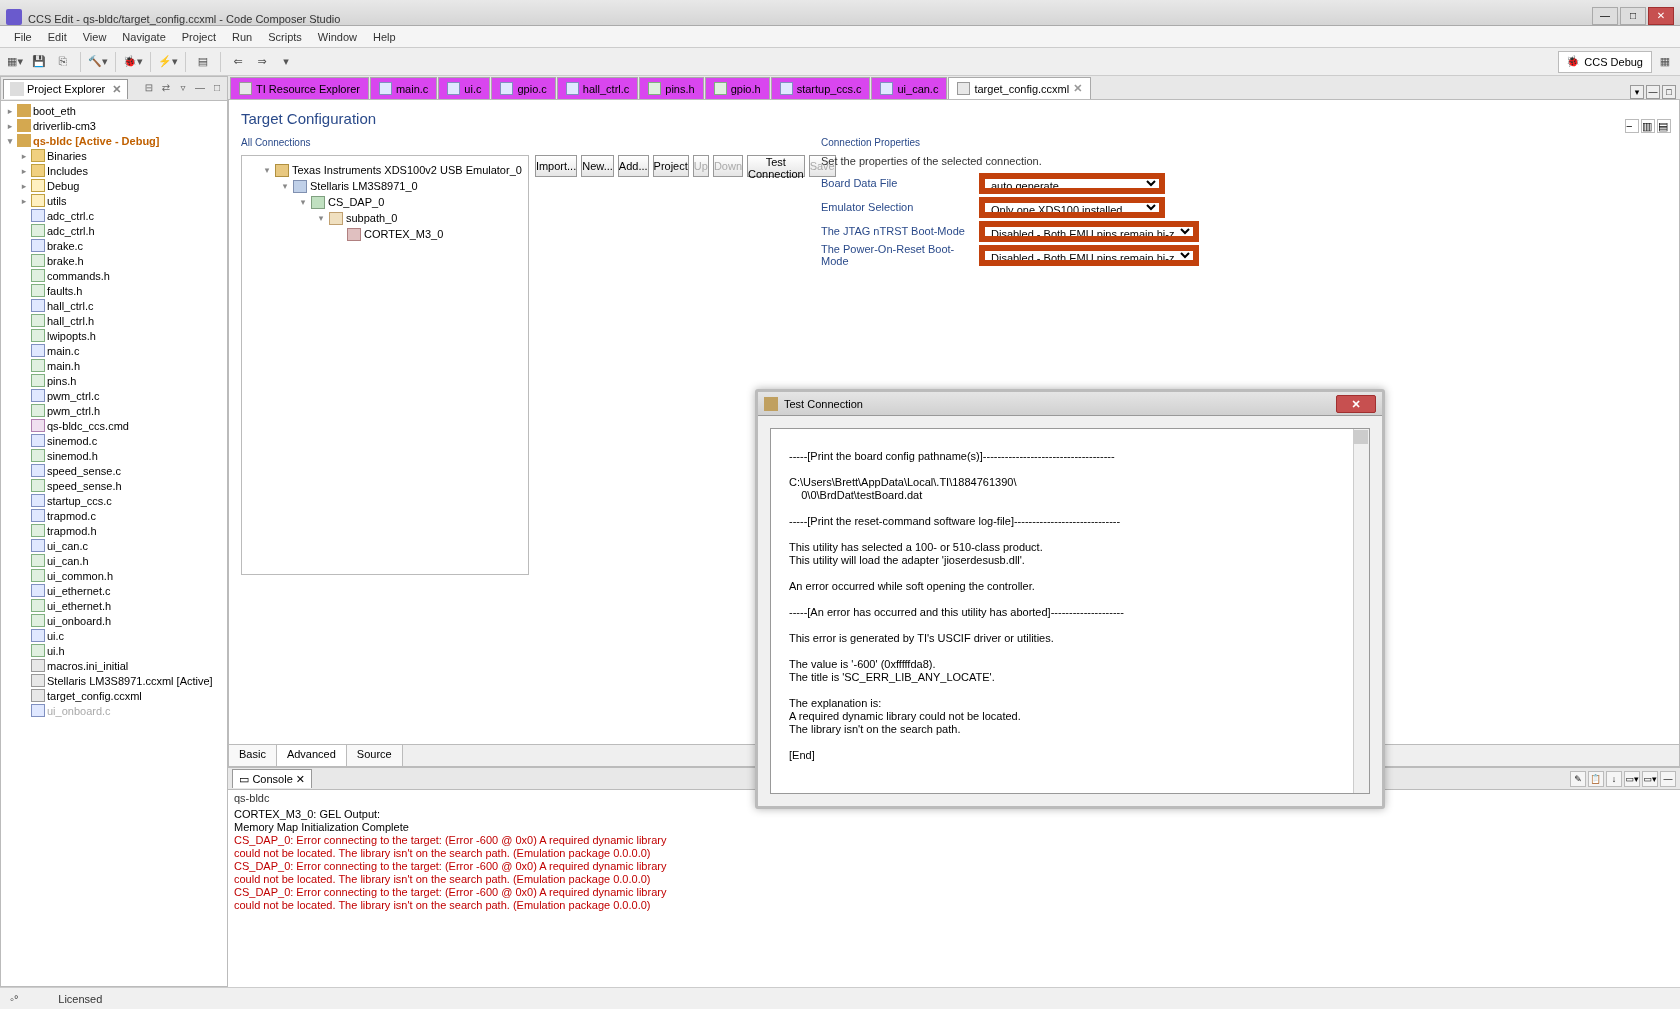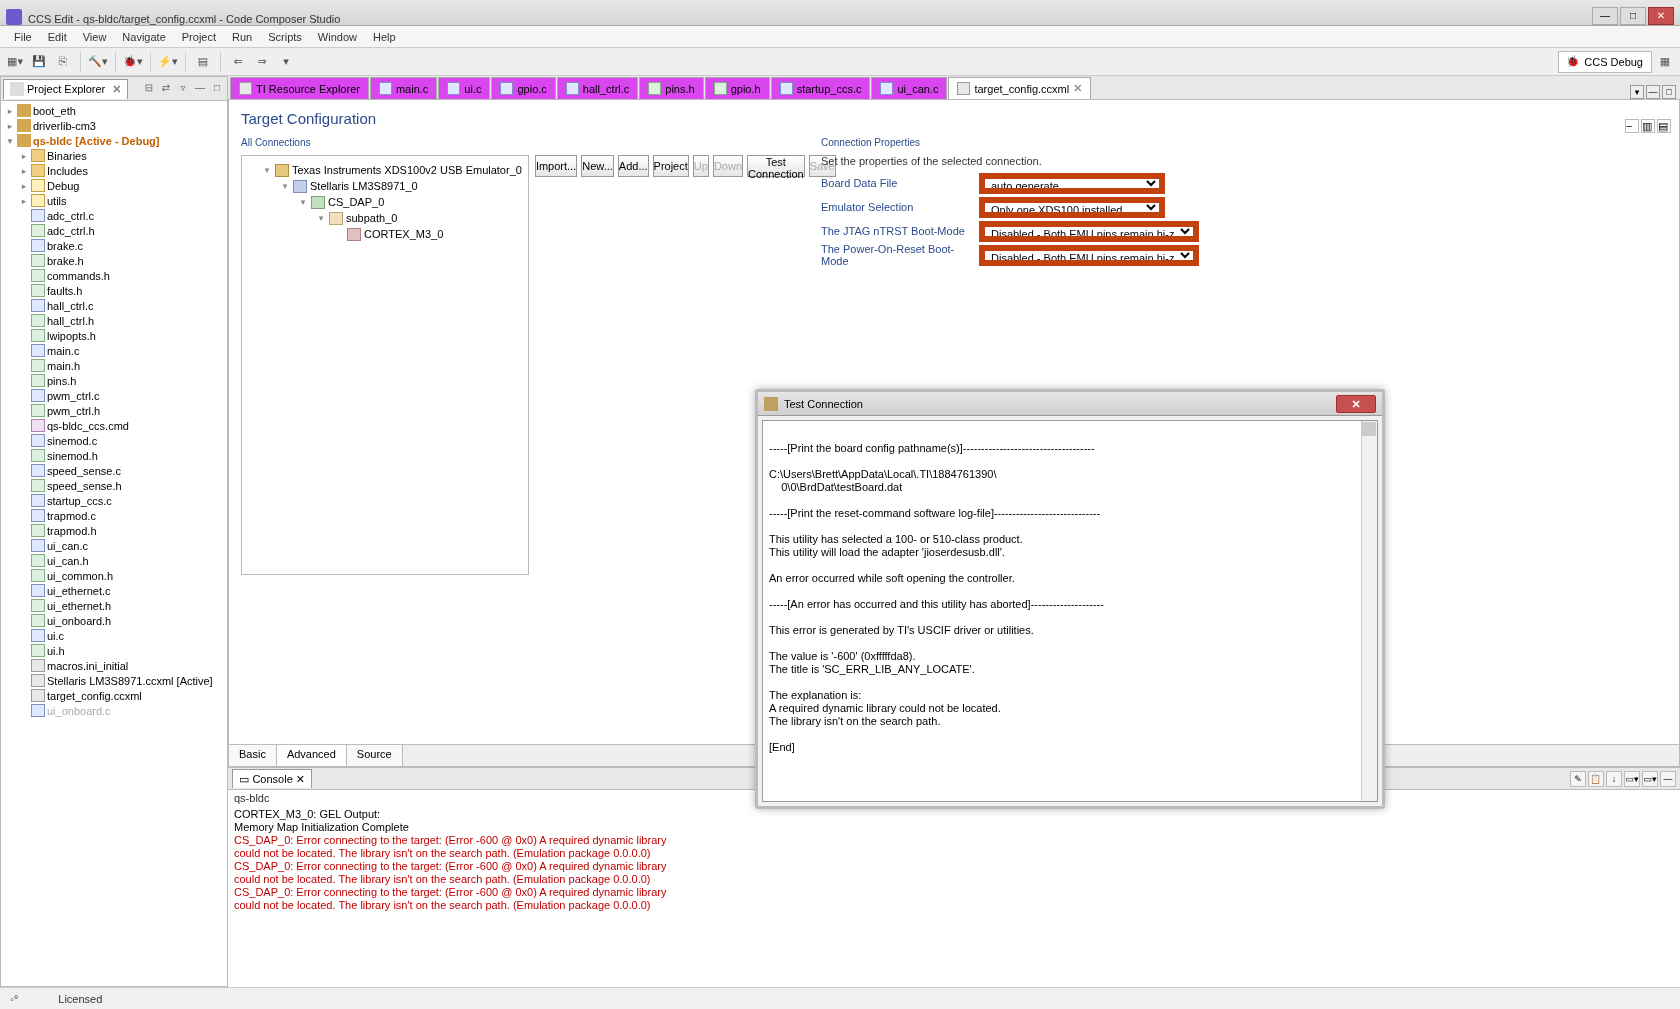--- a/index.html
+++ b/index.html
@@ -106,21 +106,21 @@
 .console-title{color:#333;padding:2px 6px;}
 .console-body{flex:1;padding:2px 6px;font-family:Consolas,monospace;font-size:11px;line-height:13px;overflow:hidden;}
 .console-body .l{white-space:pre;}
 .console-body .err{color:#c00000;}
 
 
 .modal{position:absolute;left:755px;top:389px;width:630px;height:420px;background:#f0f0f0;border:3px solid #bbb;border-radius:3px;box-shadow:0 0 8px rgba(0,0,0,.3);display:flex;flex-direction:column;}
 .modal-title{height:24px;background:linear-gradient(#e5e5e5,#d0d0d0);display:flex;align-items:center;padding:0 6px;gap:6px;border-bottom:1px solid #999;}
 .modal-title .mico{width:14px;height:14px;background:#c0a060;}
 .modal-title .x{margin-left:auto;width:40px;height:18px;background:#c75050;color:#fff;text-align:center;line-height:16px;font-weight:bold;border:1px solid #a03030;border-radius:2px;}
-.modal-body{flex:1;margin:4px;background:#fff;border:1px solid #999;padding:8px 6px;font-family:Consolas,monospace;font-size:11px;line-height:13px;overflow:auto;white-space:pre;position:relative;}
+.modal-body{flex:1;margin:12px;background:#fff;border:1px solid #999;padding:8px 18px;font-family:Consolas,monospace;font-size:11px;line-height:13px;overflow:auto;white-space:pre;position:relative;}
 .modal-body .sb{position:absolute;right:0;top:0;bottom:0;width:16px;background:#f0f0f0;border-left:1px solid #ccc;}
 .modal-body .sb .thumb{position:absolute;right:1px;top:1px;width:14px;height:14px;background:#ccc;}
 </style>
 </head>
 <body>
 
 <div class="titlebar">
   <div class="ico"></div>
   <div class="title">CCS Edit - qs-bldc/target_config.ccxml - Code Composer Studio</div>
   <div class="winbtns">

